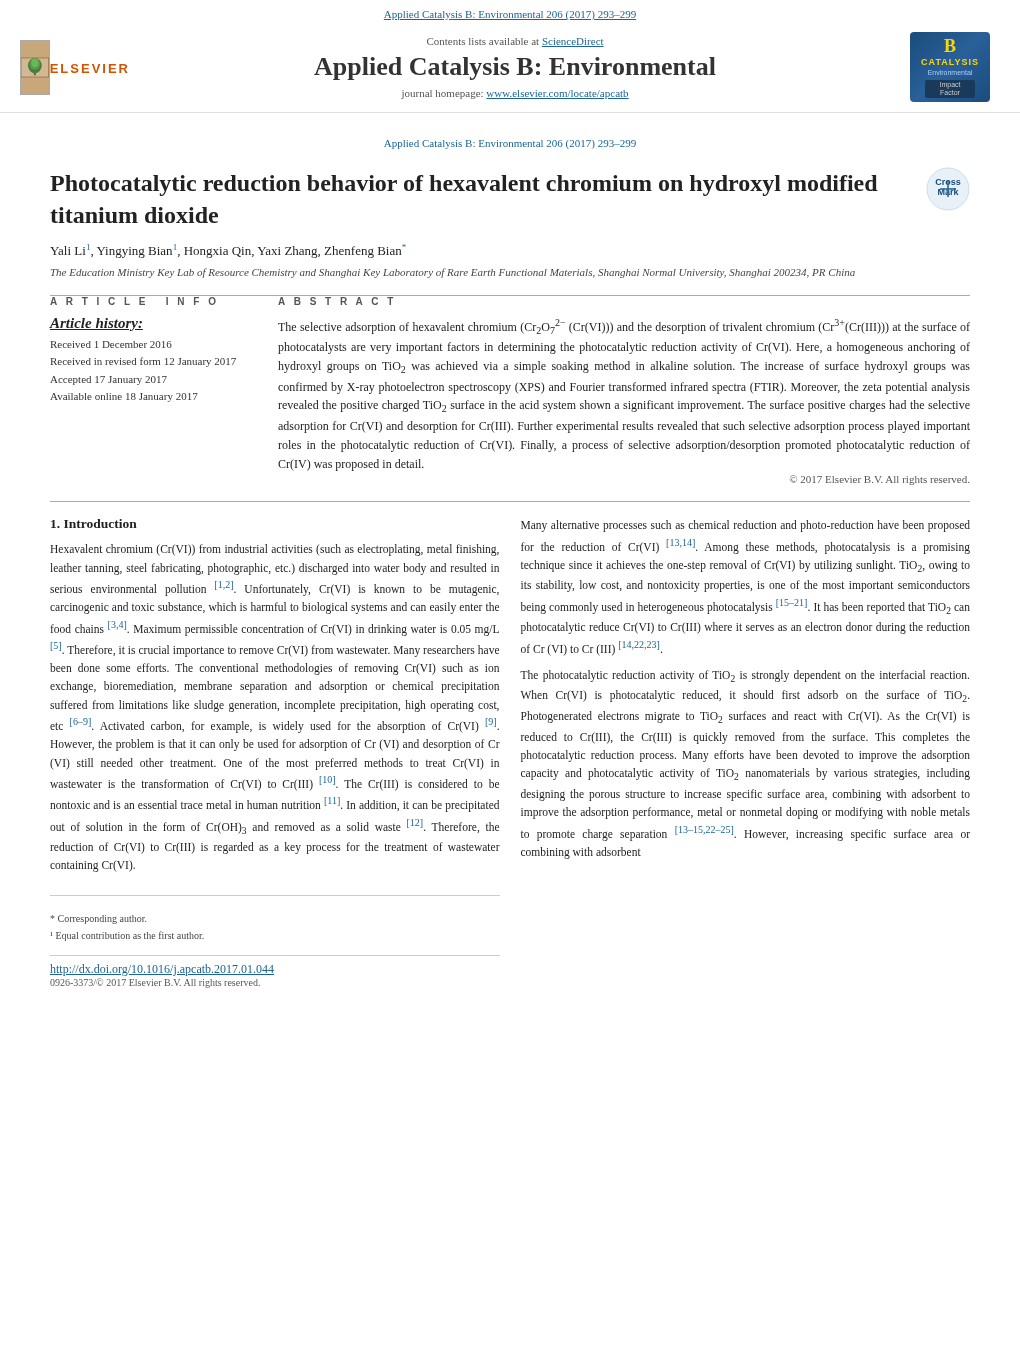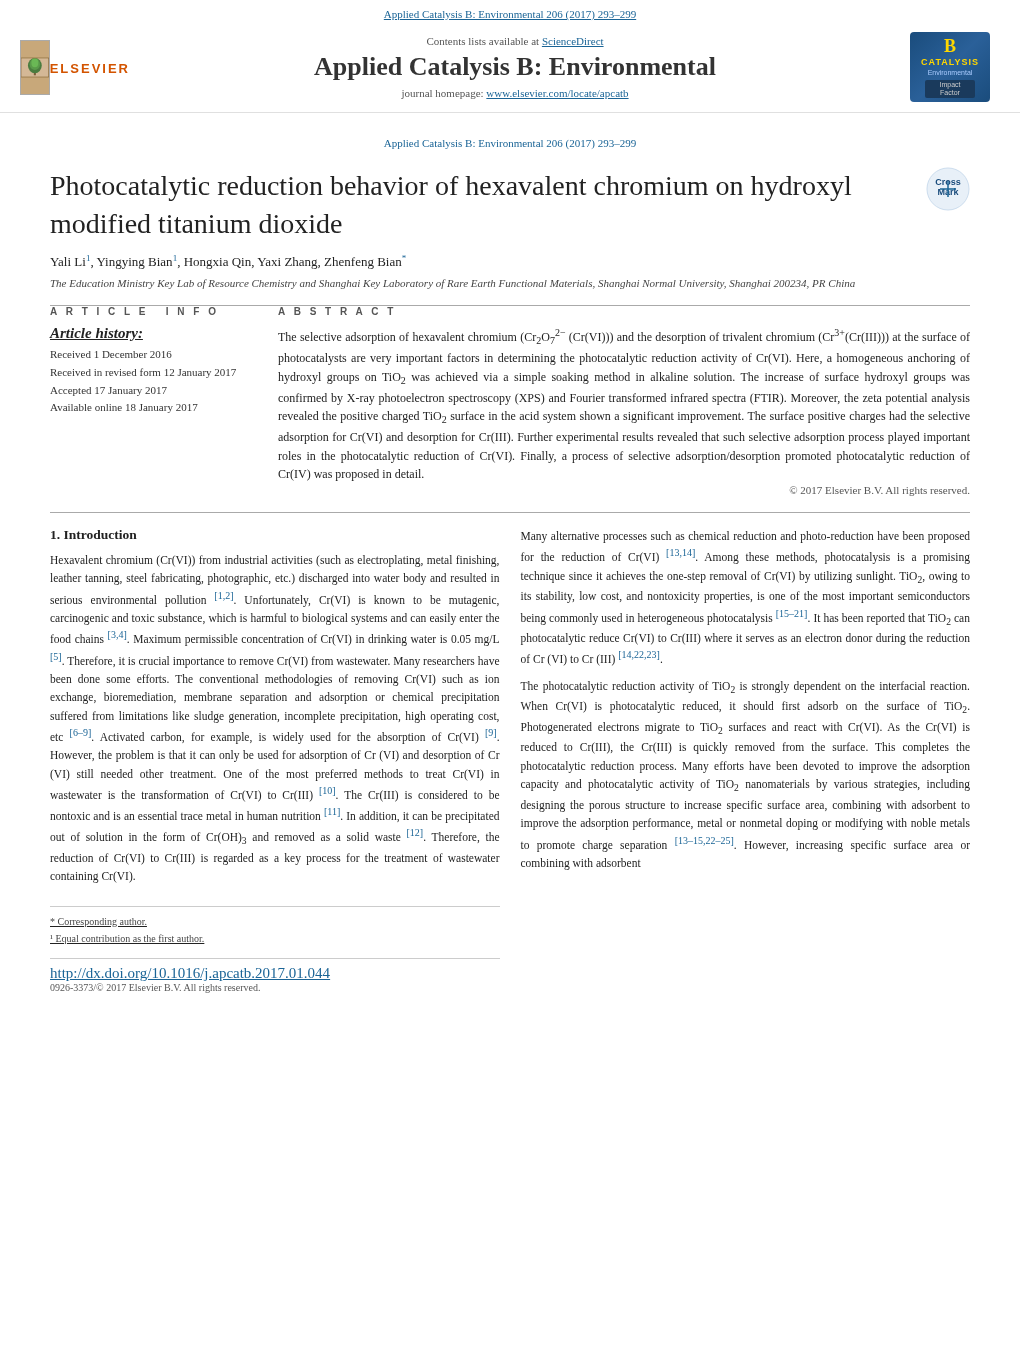--- a/index.html
+++ b/index.html
@@ -123,22 +123,22 @@
       padding-top: 4px;
     }
 
     .article-title-block {
       display: flex;
       align-items: flex-start;
       justify-content: space-between;
       margin-bottom: 10px;
     }
     .article-title {
-      font-size: 28px;
-      font-weight: normal;
+      font-size: 24px;
+      font-weight: bold;
       color: #222;
       font-family: 'Times New Roman', serif;
       line-height: 1.35;
       flex: 1;
     }
     .crossmark {
       width: 44px;
       height: 44px;
       margin-left: 15px;
       flex-shrink: 0;
@@ -263,36 +263,35 @@
     }
     .body-text .ref {
       color: #1a6496;
       font-size: 10px;
       vertical-align: super;
     }
 
     .footnote-area {
       border-top: 1px solid #ccc;
       margin-top: 20px;
-      padding-top: 7px;
-      text-decoration: underline;
+      padding-top: 15px;
     }
     .footnote-text {
       font-size: 10px;
       color: #444;
       line-height: 1.5;
       margin-bottom: 2px;
     }
     .doi-bar {
       margin-top: 12px;
       border-top: 1px solid #ccc;
       padding-top: 6px;
     }
     .doi-link {
-      font-size: 15px;
+      font-size: 12px;
       color: #1a6496;
     }
     .issn-text {
       font-size: 10px;
       color: #555;
     }
   </style>
 </head>
 <body>
 

